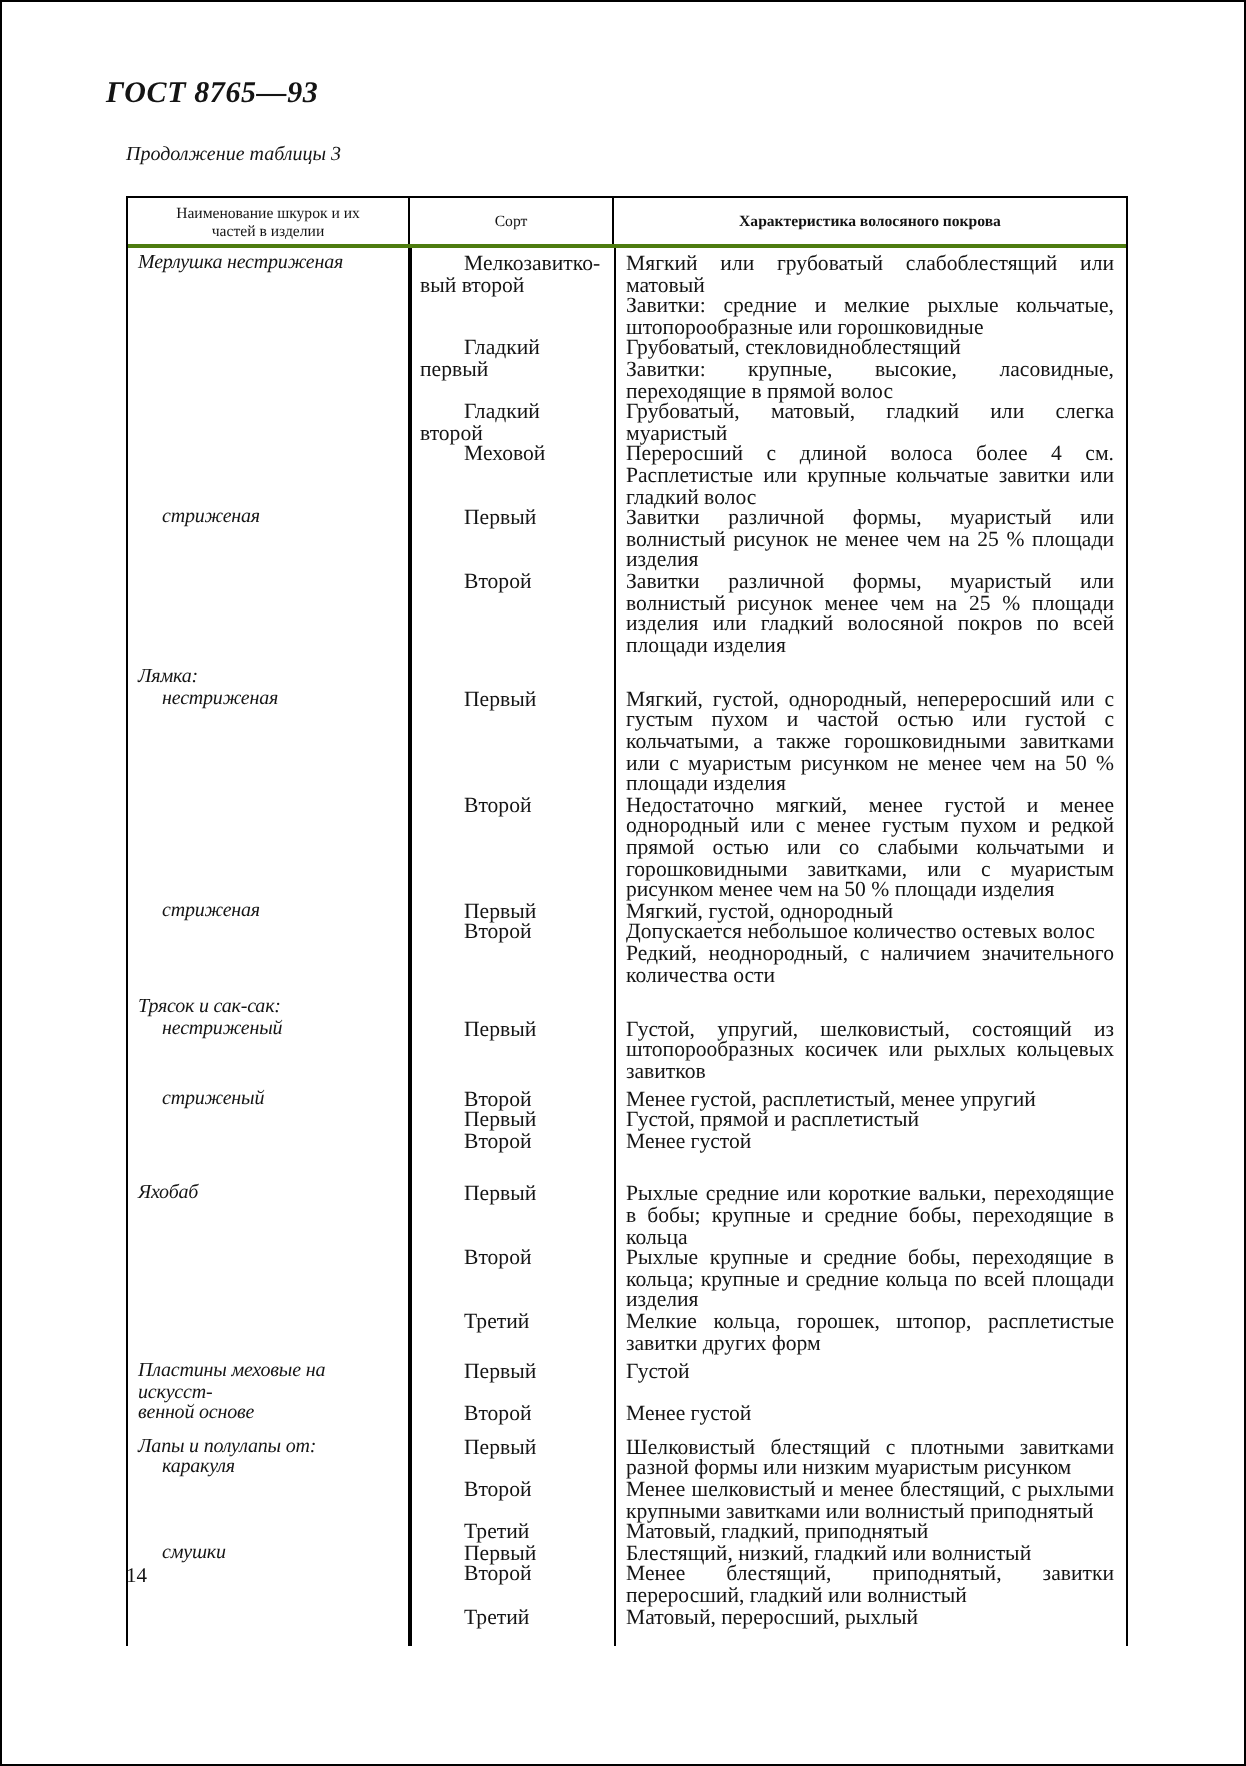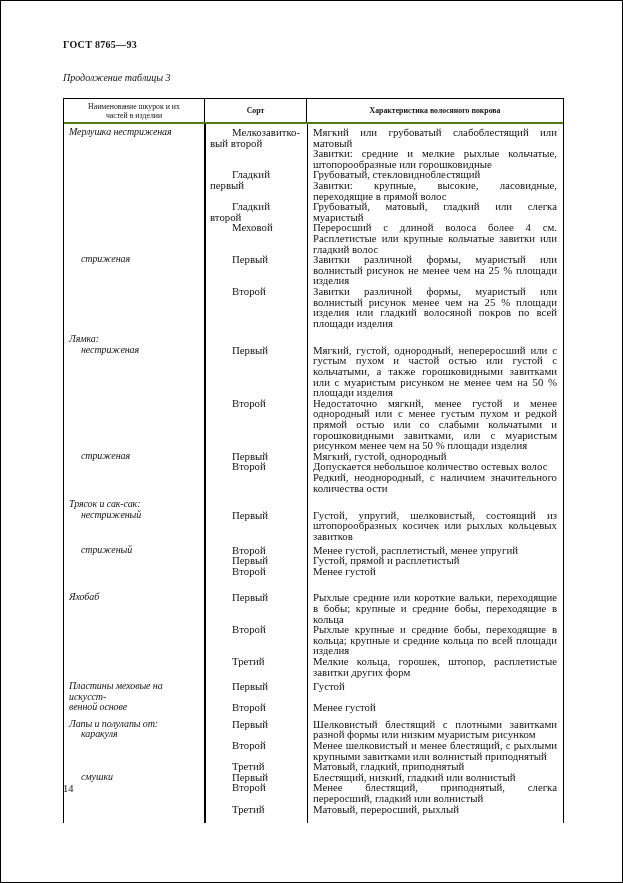--- a/index.html
+++ b/index.html
@@ -7,22 +7,22 @@
     position:relative;
     width:623px;height:883px;
     box-sizing:border-box;
     background:#ffffff;
     border:1px solid #000;
     font-family:"Liberation Serif","DejaVu Serif",serif;
     color:#141414;
     overflow:hidden;
   }
   .doc-code{
-    position:absolute;left:62px;top:38px;
-    font-size:10px;font-weight:bold;letter-spacing:.3px;
+    position:absolute;left:52px;top:38px;
+    font-size:15px;font-weight:bold;letter-spacing:.3px;font-style:italic;
   }
   .continuation{
     position:absolute;left:62px;top:71px;
     font-size:10px;font-style:italic;
   }
   .tbl{
     position:absolute;left:62px;top:97px;width:501px;
     box-sizing:border-box;
     border:1.5px solid #000;border-bottom:none;
   }
@@ -32,21 +32,21 @@
     height:23px;
   }
   .th{
     box-sizing:border-box;
     display:flex;align-items:center;justify-content:center;
     text-align:center;
     font-size:7.8px;line-height:9px;
     white-space:pre-line;
   }
   .th1{width:141px;border-right:1.5px solid #000;}
-  .th2{width:102px;border-right:1.5px solid #000;font-weight:bold;}
+  .th2{width:102px;border-right:1.5px solid #000;}
   .th3{flex:1;font-weight:bold;}
   .tbody{
     position:relative;
     padding:3px 0 9px 0;
     font-size:10.8px;line-height:10.6px;
   }
   .vline{
     position:absolute;top:0;bottom:0;width:1.5px;background:#000;
   }
   .vline1{left:140px;}
@@ -227,21 +227,21 @@
           <div class="c3">Матовый, гладкий, приподнятый</div>
         </div>
         <div class="row">
           <div class="c1 ind">смушки</div>
           <div class="c2">Первый</div>
           <div class="c3">Блестящий, низкий, гладкий или волнистый</div>
         </div>
         <div class="row">
           <div class="c1"></div>
           <div class="c2">Второй</div>
-          <div class="c3">Менее блестящий, приподнятый, слегка переросший, гладкий или волнистый</div>
+          <div class="c3">Менее блестящий, приподнятый, завитки переросший, гладкий или волнистый</div>
         </div>
         <div class="row">
           <div class="c1"></div>
           <div class="c2">Третий</div>
           <div class="c3">Матовый, переросший, рыхлый</div>
         </div>
       </div>
   </div>
 
   <div class="page-number">14</div>

